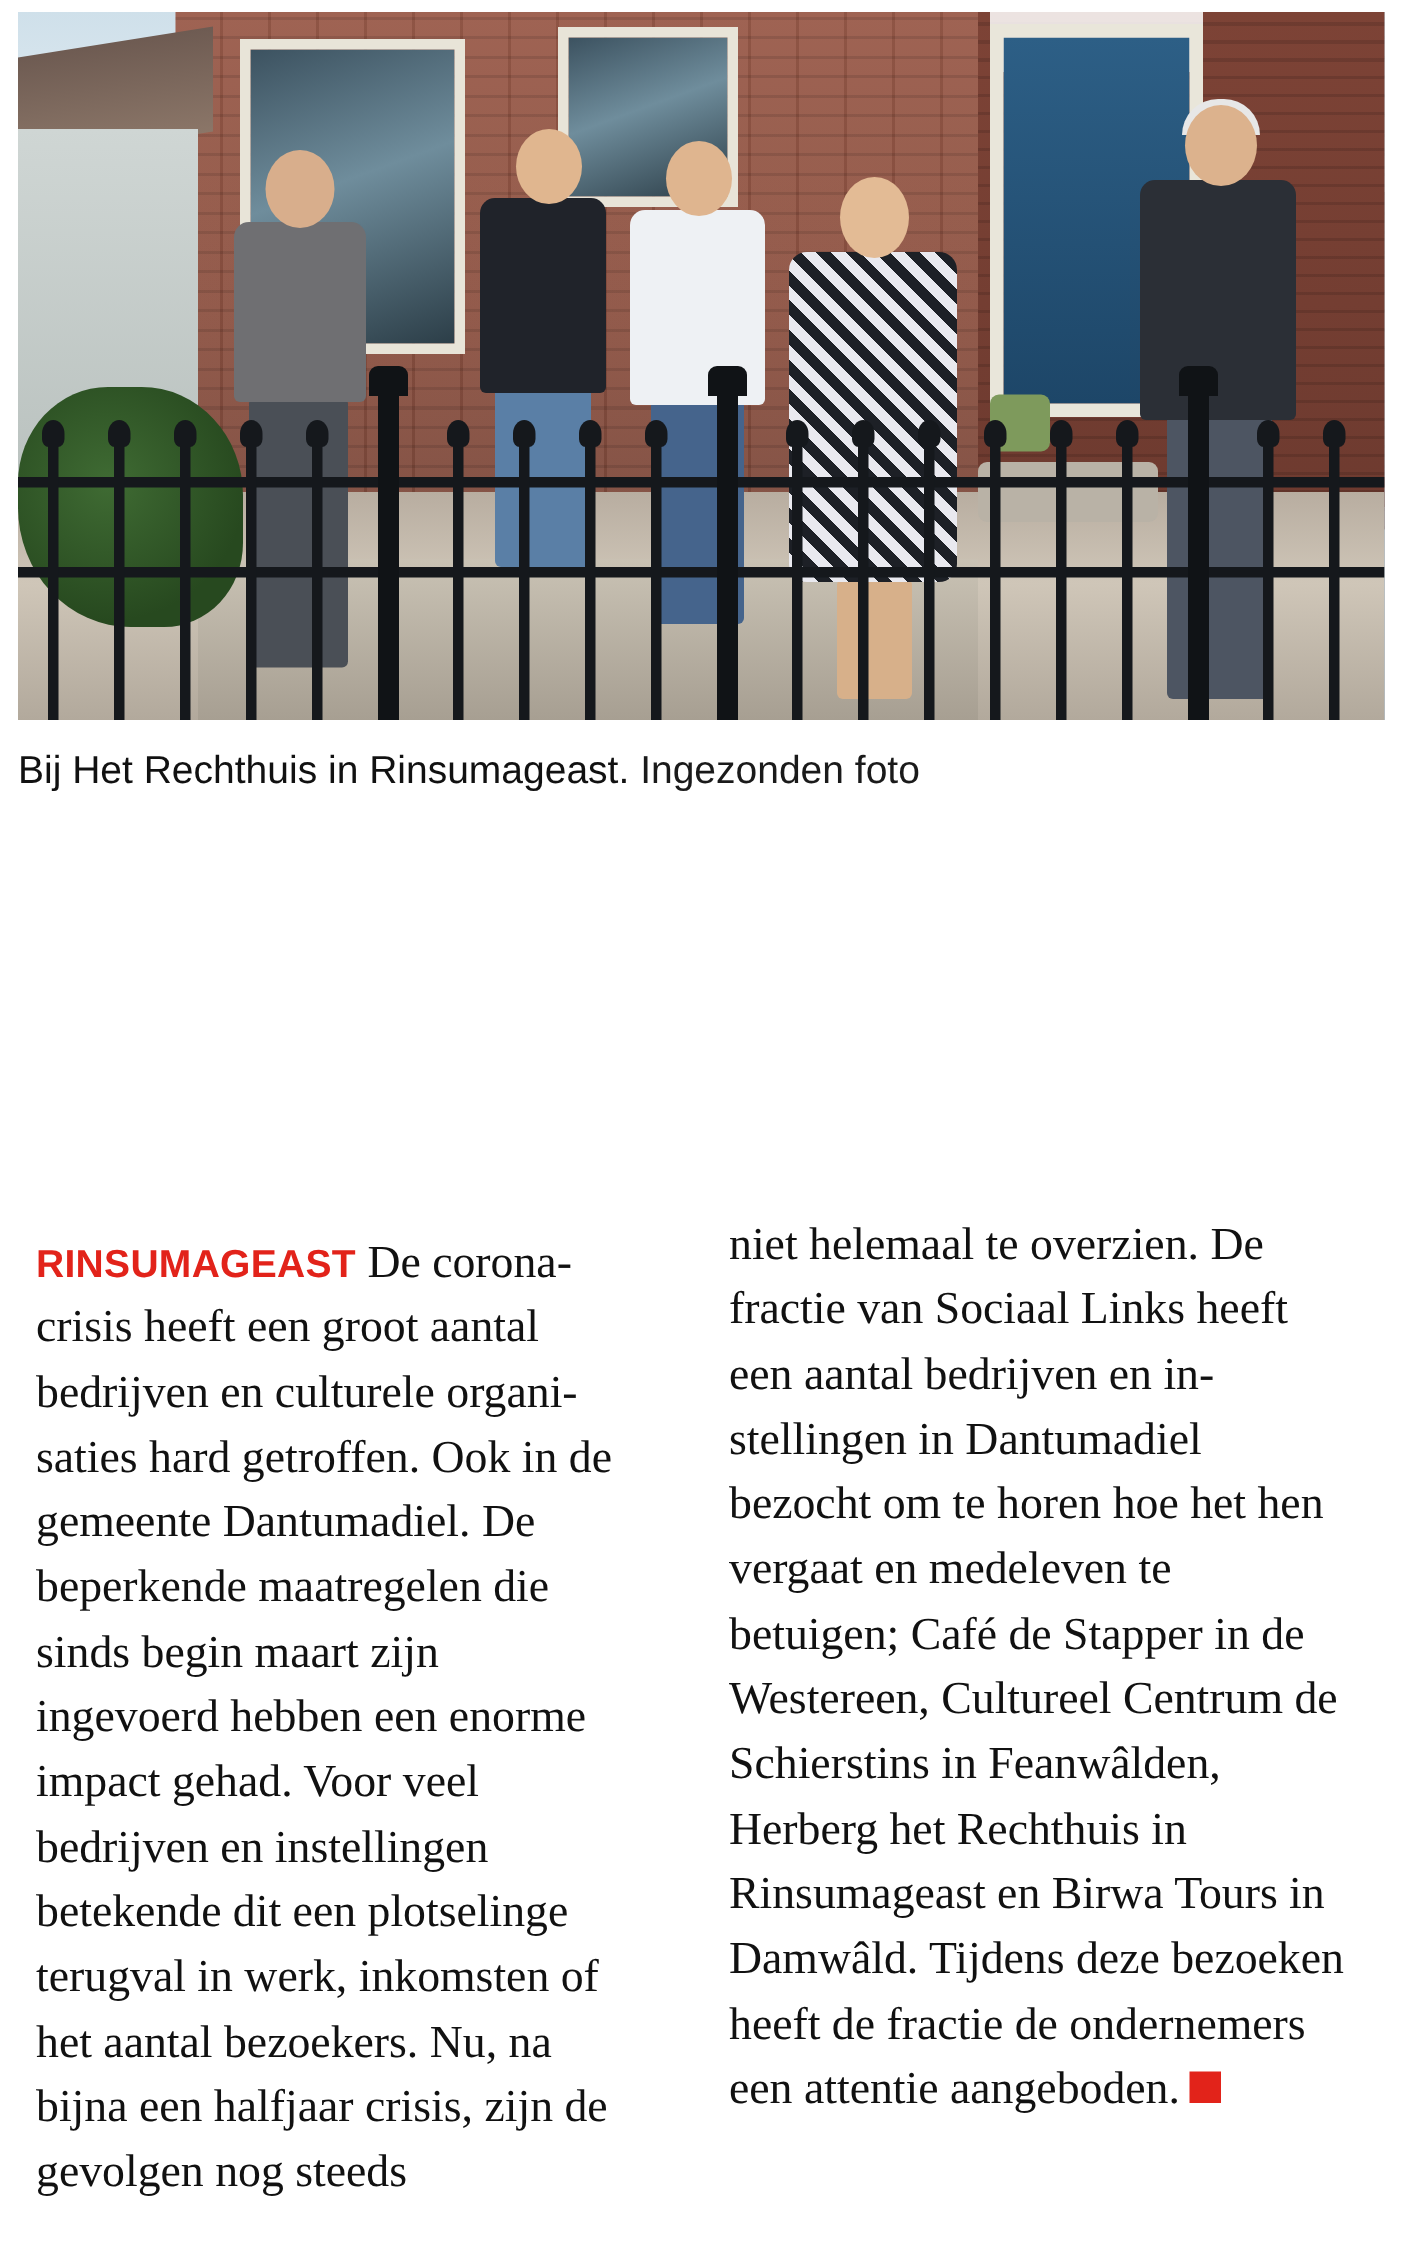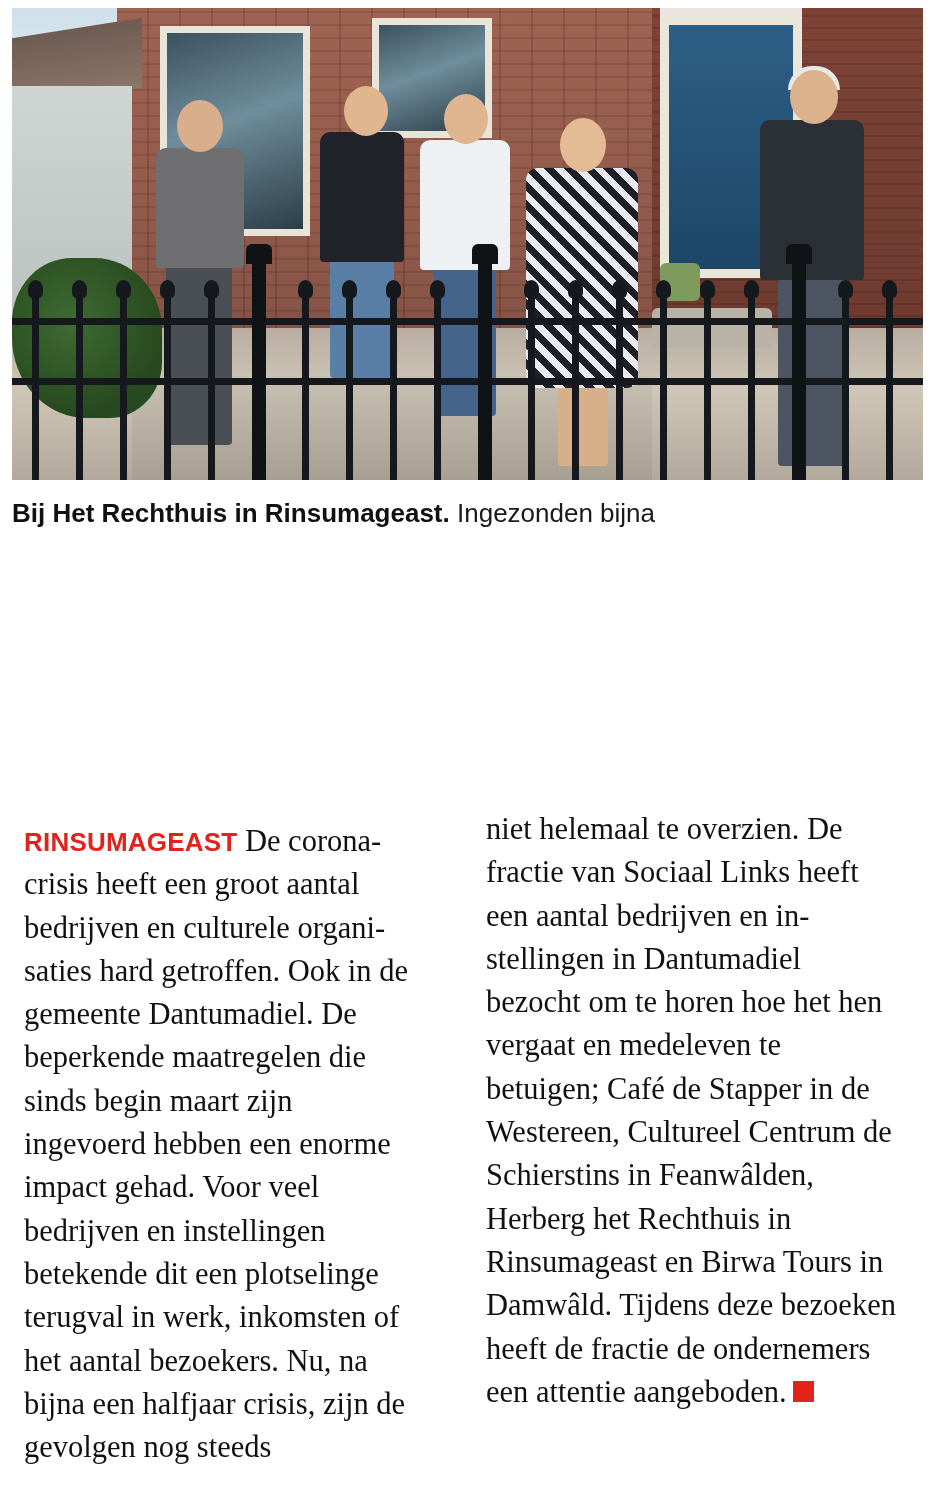--- a/index.html
+++ b/index.html
@@ -189,21 +189,21 @@
 
   
   .caption {
     margin: 18px 12px 0 12px;
     font-family: "Liberation Sans", sans-serif;
     font-size: 26px;
     line-height: 1.2;
     color: #111;
   }
   .caption .bold {
-    font-weight: bold;
+    font-weight: normal;
   }
   .caption .credit {
     font-weight: normal;
     color: #1a1a1a;
   }
 
   
   .headline {
     margin: 26px 12px 0 12px;
     font-family: "Liberation Serif", serif;
@@ -339,21 +339,21 @@
         <div class="fence-bar" style="left:830px"></div>
           <div class="fence-tip" style="left:826px"></div>
         <div class="fence-bar" style="left:874px"></div>
           <div class="fence-tip" style="left:870px"></div>
       </div>
     </div>
   </div>
 
   <div class="caption">
     <span class="bold">Bij Het Rechthuis in Rinsumageast.</span>
-    <span class="credit">Ingezonden bijna</span>
+    <span class="credit">Ingezonden foto</span>
   </div>
 
 
   <div class="columns">
     <div class="col">
       <p style="margin:12px">
         <span class="dateline">RINSUMAGEAST</span>
         <span>De corona­crisis heeft een groot aantal bedrijven en culturele organi­saties hard getroffen. Ook in de gemeente Dantumadiel. De beperkende maatregelen die sinds begin maart zijn ingevoerd hebben een enor­me impact gehad. Voor veel bedrijven en instellingen betekende dit een plotselinge terugval in werk, inkomsten of het aantal bezoekers. Nu, na bijna een halfjaar crisis, zijn de gevolgen nog steeds</span>
       </p>
     </div>

